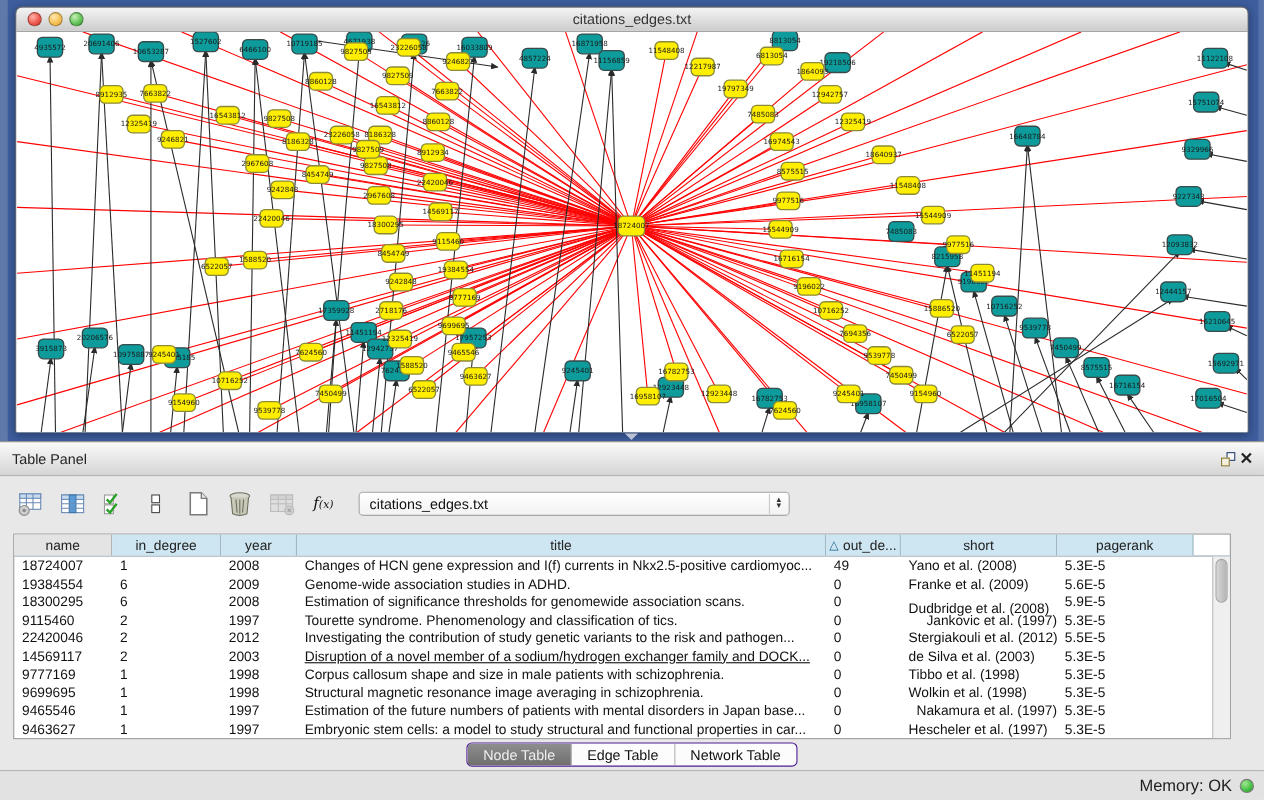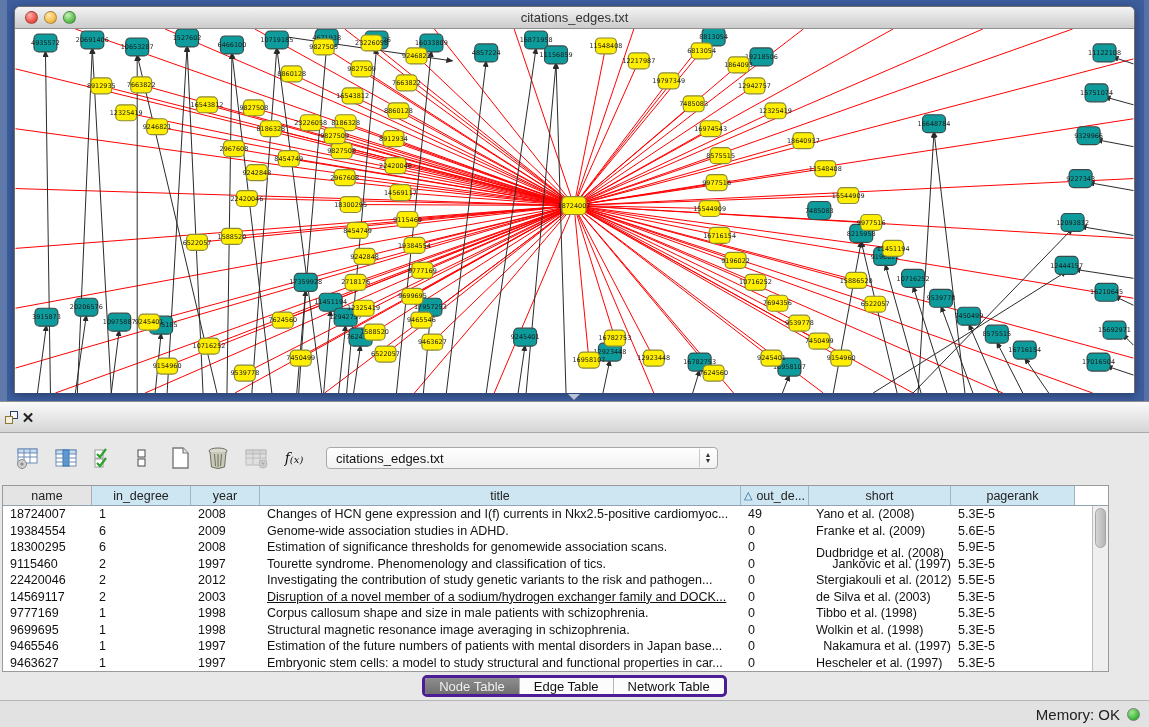--- a/index.html
+++ b/index.html
@@ -48,37 +48,37 @@
   .fx { font-family:"DejaVu Serif", serif; font-style:italic; font-size:14px; color:#111; }
   .fx small { font-size:10px; font-style:italic; }
 
   .chooser { margin-left:8px; width:392px; height:22px; background:linear-gradient(#ffffff,#f2f2f2);
     border:1px solid #a9a9a9; border-radius:4px; display:flex; align-items:center;
     font-size:13px; color:#111; padding-left:9px; position:relative; }
   .chooser .steppers { position:absolute; right:1px; top:1px; bottom:1px; width:17px;
     border-left:1px solid #c9c9c9; display:flex; flex-direction:column; align-items:center; justify-content:center; }
   .chooser .steppers span { font-size:7px; color:#333; line-height:6px; }
 
-  .tablewrap { position:absolute; left:2px; top:52px; width:1107px; height:187px;
+  .tablewrap { position:absolute; left:12px; top:52px; width:1107px; height:187px;
     background:#fff; border:1px solid #9a9a9a; }
   .thead { display:flex; height:20px; border-bottom:1px solid #8fa4b0; }
   .th { background:#cde6f2; border-right:1px solid #9fb7c2; font-size:12.5px; color:#222;
     display:flex; align-items:center; justify-content:center; overflow:hidden; white-space:nowrap; }
   .th.first { background:#e4e4e4; border-right:1px solid #adadad; }
   .sort-tri { color:#1b5e8a; font-size:11px; margin-right:4px; }
   .tbody { position:absolute; left:0; top:20px; right:16px; bottom:0; overflow:hidden; }
   .tr { display:flex; height:16.5px; align-items:center; }
   .td { font-size:12.5px; color:#111; padding-left:7px; overflow:hidden; white-space:nowrap; }
   .vscroll { position:absolute; right:0; top:20px; bottom:0; width:16px;
     background:#efefef; border-left:1px solid #bcbcbc; }
   .vthumb { position:absolute; left:2px; top:2px; width:11px; height:40px; border-radius:6px;
     background:linear-gradient(90deg,#d6d6d6,#b5b5b5); border:1px solid #a5a5a5; }
 
   .tabs { position:absolute; left:0; right:0; top:242px; display:flex; justify-content:center; }
-  .tabgroup { display:flex; height:22px; border:3px solid #4c1d95; border-radius:5px; overflow:hidden;
+  .tabgroup { display:flex; height:22px; border:1px solid #4c1d95; border-radius:5px; overflow:hidden;
     background:#fcfcfc; }
   .tab { padding:0 14px; font-size:13px; color:#111; display:flex; align-items:center;
     border-right:1px solid #b5b5b5; }
   .tab:last-child { border-right:none; }
   .tab.sel { background:linear-gradient(#8e8e8e,#6f6f6f); color:#efefef; }
 
   .statusbar { position:absolute; left:0; top:700px; width:1149px; height:27px;
     background:#e2e2e2; border-top:1px solid #b5b5b5; display:flex; align-items:center; justify-content:flex-end; }
   .mem-label { font-size:15px; color:#222; margin-right:7px; }
   .led { width:13px; height:13px; border-radius:50%; margin-right:9px;
@@ -782,20 +782,21 @@
               <text x="560" y="179.2" text-anchor="middle" font-family="DejaVu Sans, sans-serif" font-size="6.5" fill="#1a1a1a">18724007</text>
             </g>
           </g>
         </svg>
     </div>
   </div>
   <div class="resize-notch"></div>
 </div>
 
 <div class="panel-header">
+  <span class="panel-title">Table Panel</span>
   <div class="panel-header-btn">
     <div class="float-ic">
         <div class="sq1"></div>
         <div class="sq2"></div>
       </div>
   </div>
   <div class="panel-header-btn">
     <span class="x-ic">✕</span>
   </div>
 </div>

